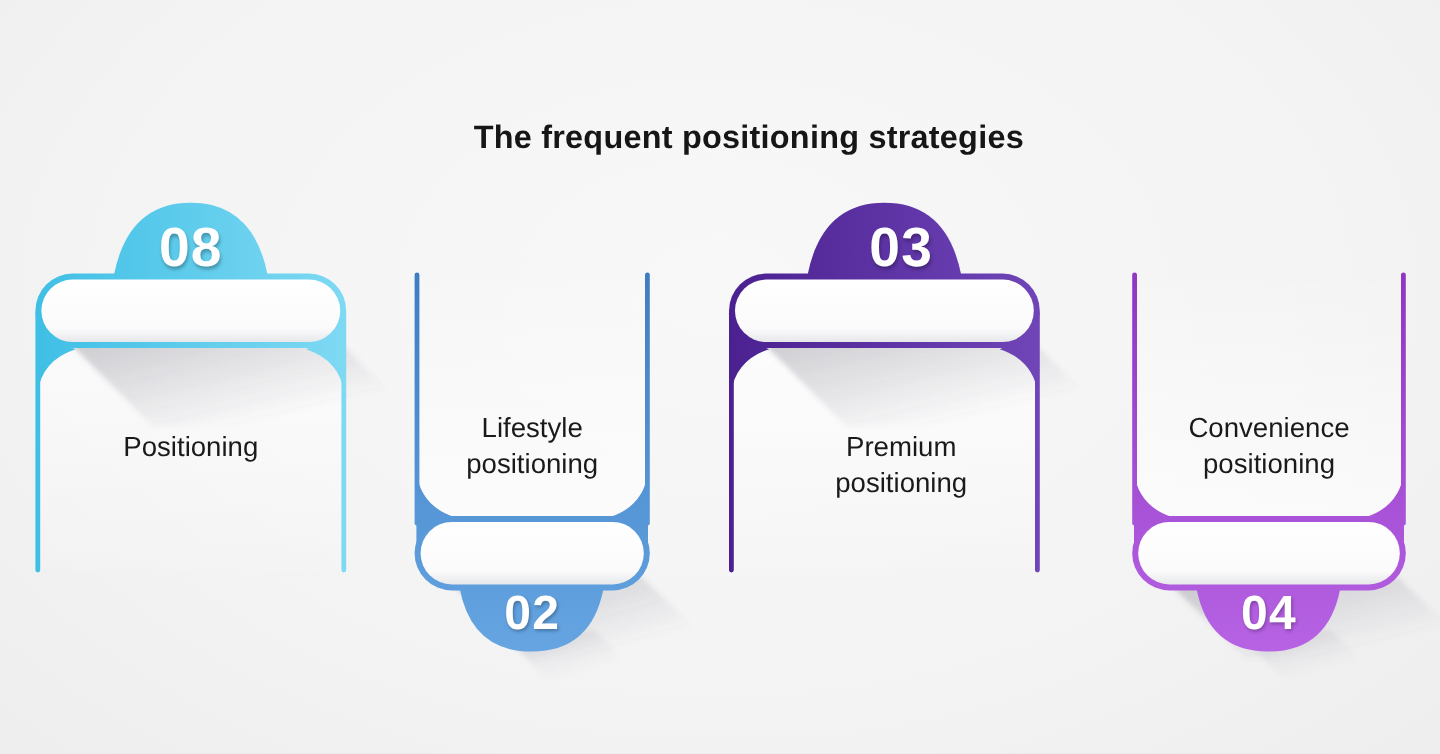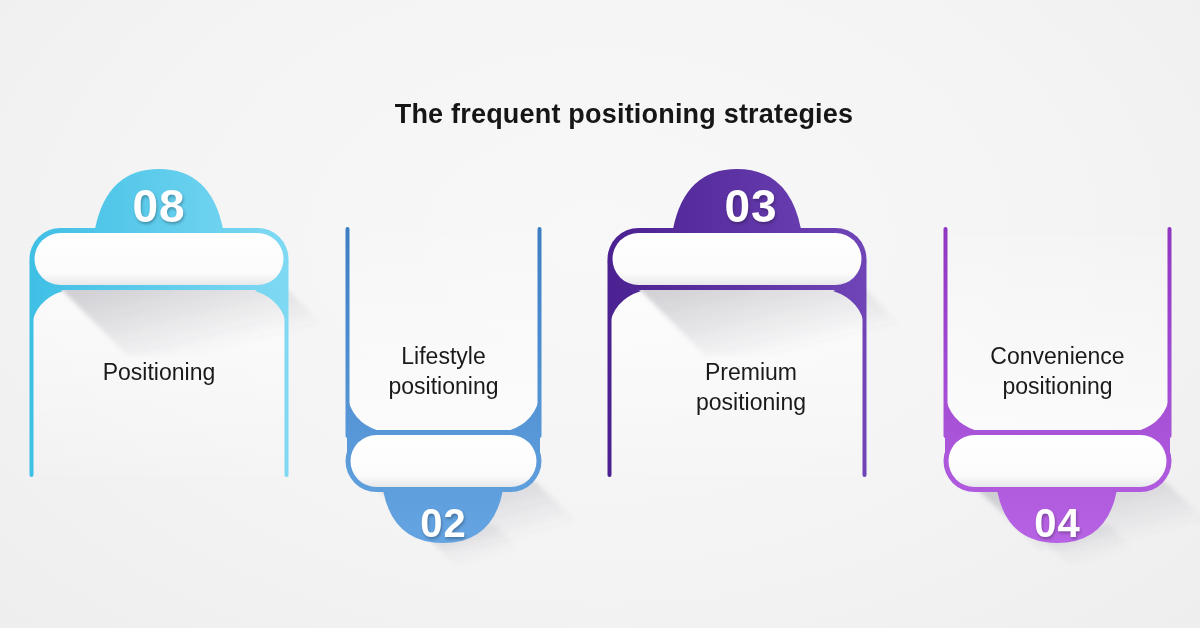--- a/index.html
+++ b/index.html
@@ -12,21 +12,21 @@
     position:absolute;top:99px;left:0;right:0;text-align:center;
     font-size:27px;font-weight:700;color:#161616;letter-spacing:.2px;padding-left:48px;
   }
   .card{position:absolute;}
   .card svg{position:absolute;left:0;top:0;overflow:visible;display:block;}
   .num{
     position:absolute;left:0;right:0;text-align:center;color:#ffffff;
     font-weight:700;letter-spacing:1px;text-shadow:1px 2px 3px rgba(0,0,0,.28);
   }
   .card--top .num{top:12px;font-size:46px;}
-  .card--bottom .num{top:274px;font-size:40px;}
+  .card--bottom .num{top:262px;font-size:40px;}
   .label{
     position:absolute;left:0;right:0;text-align:center;
     font-size:23px;line-height:30px;color:#1a1a1a;
   }
   .card--top .label{top:190px;}
   .card--bottom .label{top:86px;margin-top:28px;}
   
   .card-1{left:29px;top:167px;width:260px;height:310px;}
   .card-2{left:345px;top:227px;width:197px;height:318px;}
   .card-3{left:607px;top:167px;width:288px;height:310px;}

